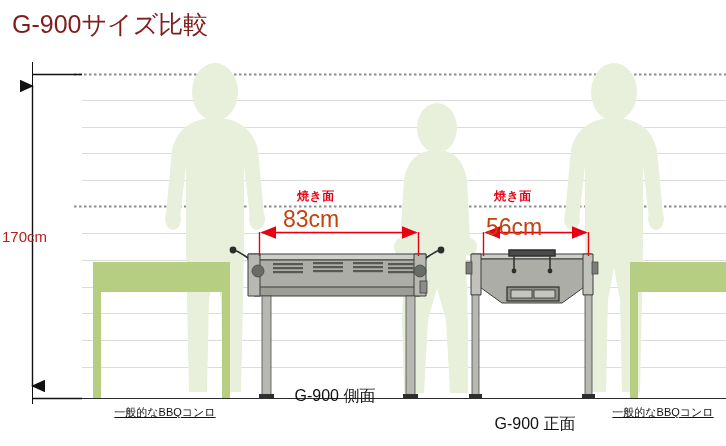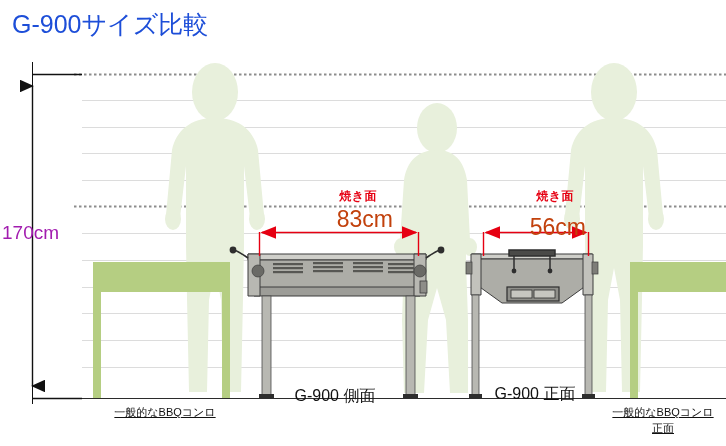--- a/index.html
+++ b/index.html
@@ -15,42 +15,42 @@
     color: #000;
   }
 
   
   #page-title {
     position: absolute;
     left: 12px; top: 8px;
     font-size: 25px;
     letter-spacing: 0px;
     line-height: 32px;
-    color: #1d4ed8;
+    color: #7f1d1d;
     white-space: nowrap;
   }
 
   
   #plot-area {
     position: absolute;
     left: 0; top: 0;
     width: 726px; height: 446px;
   }
   #plot-svg { display: block; }
 
   
   .lbl {
     position: absolute;
     white-space: nowrap;
-    text-align: right;
+    text-align: left;
   }
   #height-label {
-    left: 2px; top: 222px;
-    font-size: 19px;
-    color: #a21caf;
+    left: 2px; top: 228px;
+    font-size: 15px;
+    color: #b91c1c;
   }
   .dim-caption {
     font-size: 12px;
     font-weight: bold;
     color: #e60012;
     letter-spacing: 0.5px;
   }
   .dim-value {
     font-size: 23px;
     color: #c2410c;
@@ -65,21 +65,21 @@
     position: absolute;
     text-align: center;
     line-height: 16px;
     color: #111;
   }
   .foot-small { font-size: 11px; text-decoration: underline; }
   .foot-big   { font-size: 16px; }
 
   #foot-left    { left: 95px;  top: 404px; width: 140px; }
   #foot-mid-l   { left: 240px; top: 388px; width: 190px; }
-  #foot-mid-r   { left: 440px; top: 386px; width: 190px; text-align: center; }
+  #foot-mid-r   { left: 440px; top: 416px; width: 190px; text-align: center; }
   #foot-right   { left: 600px; top: 404px; width: 126px; }
 </style>
 </head>
 <body>
 
 <div id="plot-area">
 <svg id="plot-svg" width="726" height="446" viewBox="0 0 726 446">
   <defs>
     <marker id="arrR" markerWidth="10" markerHeight="8" refX="9" refY="4" orient="auto">
       <path d="M0,0 L10,4 L0,8 z" fill="#e60012"></path>
@@ -315,14 +315,13 @@
 <div class="foot-label foot-small" id="foot-left">
   <div>一般的なBBQコンロ</div>
 </div>
 
 <div class="foot-label foot-big" id="foot-mid-l">G-900 側面</div>
 
 <div class="foot-label foot-big" id="foot-mid-r">G-900 正面</div>
 
 <div class="foot-label foot-small" id="foot-right">
   <div>一般的なBBQコンロ</div>
-  <div>正面</div>
 </div>
 
 </body></html>

